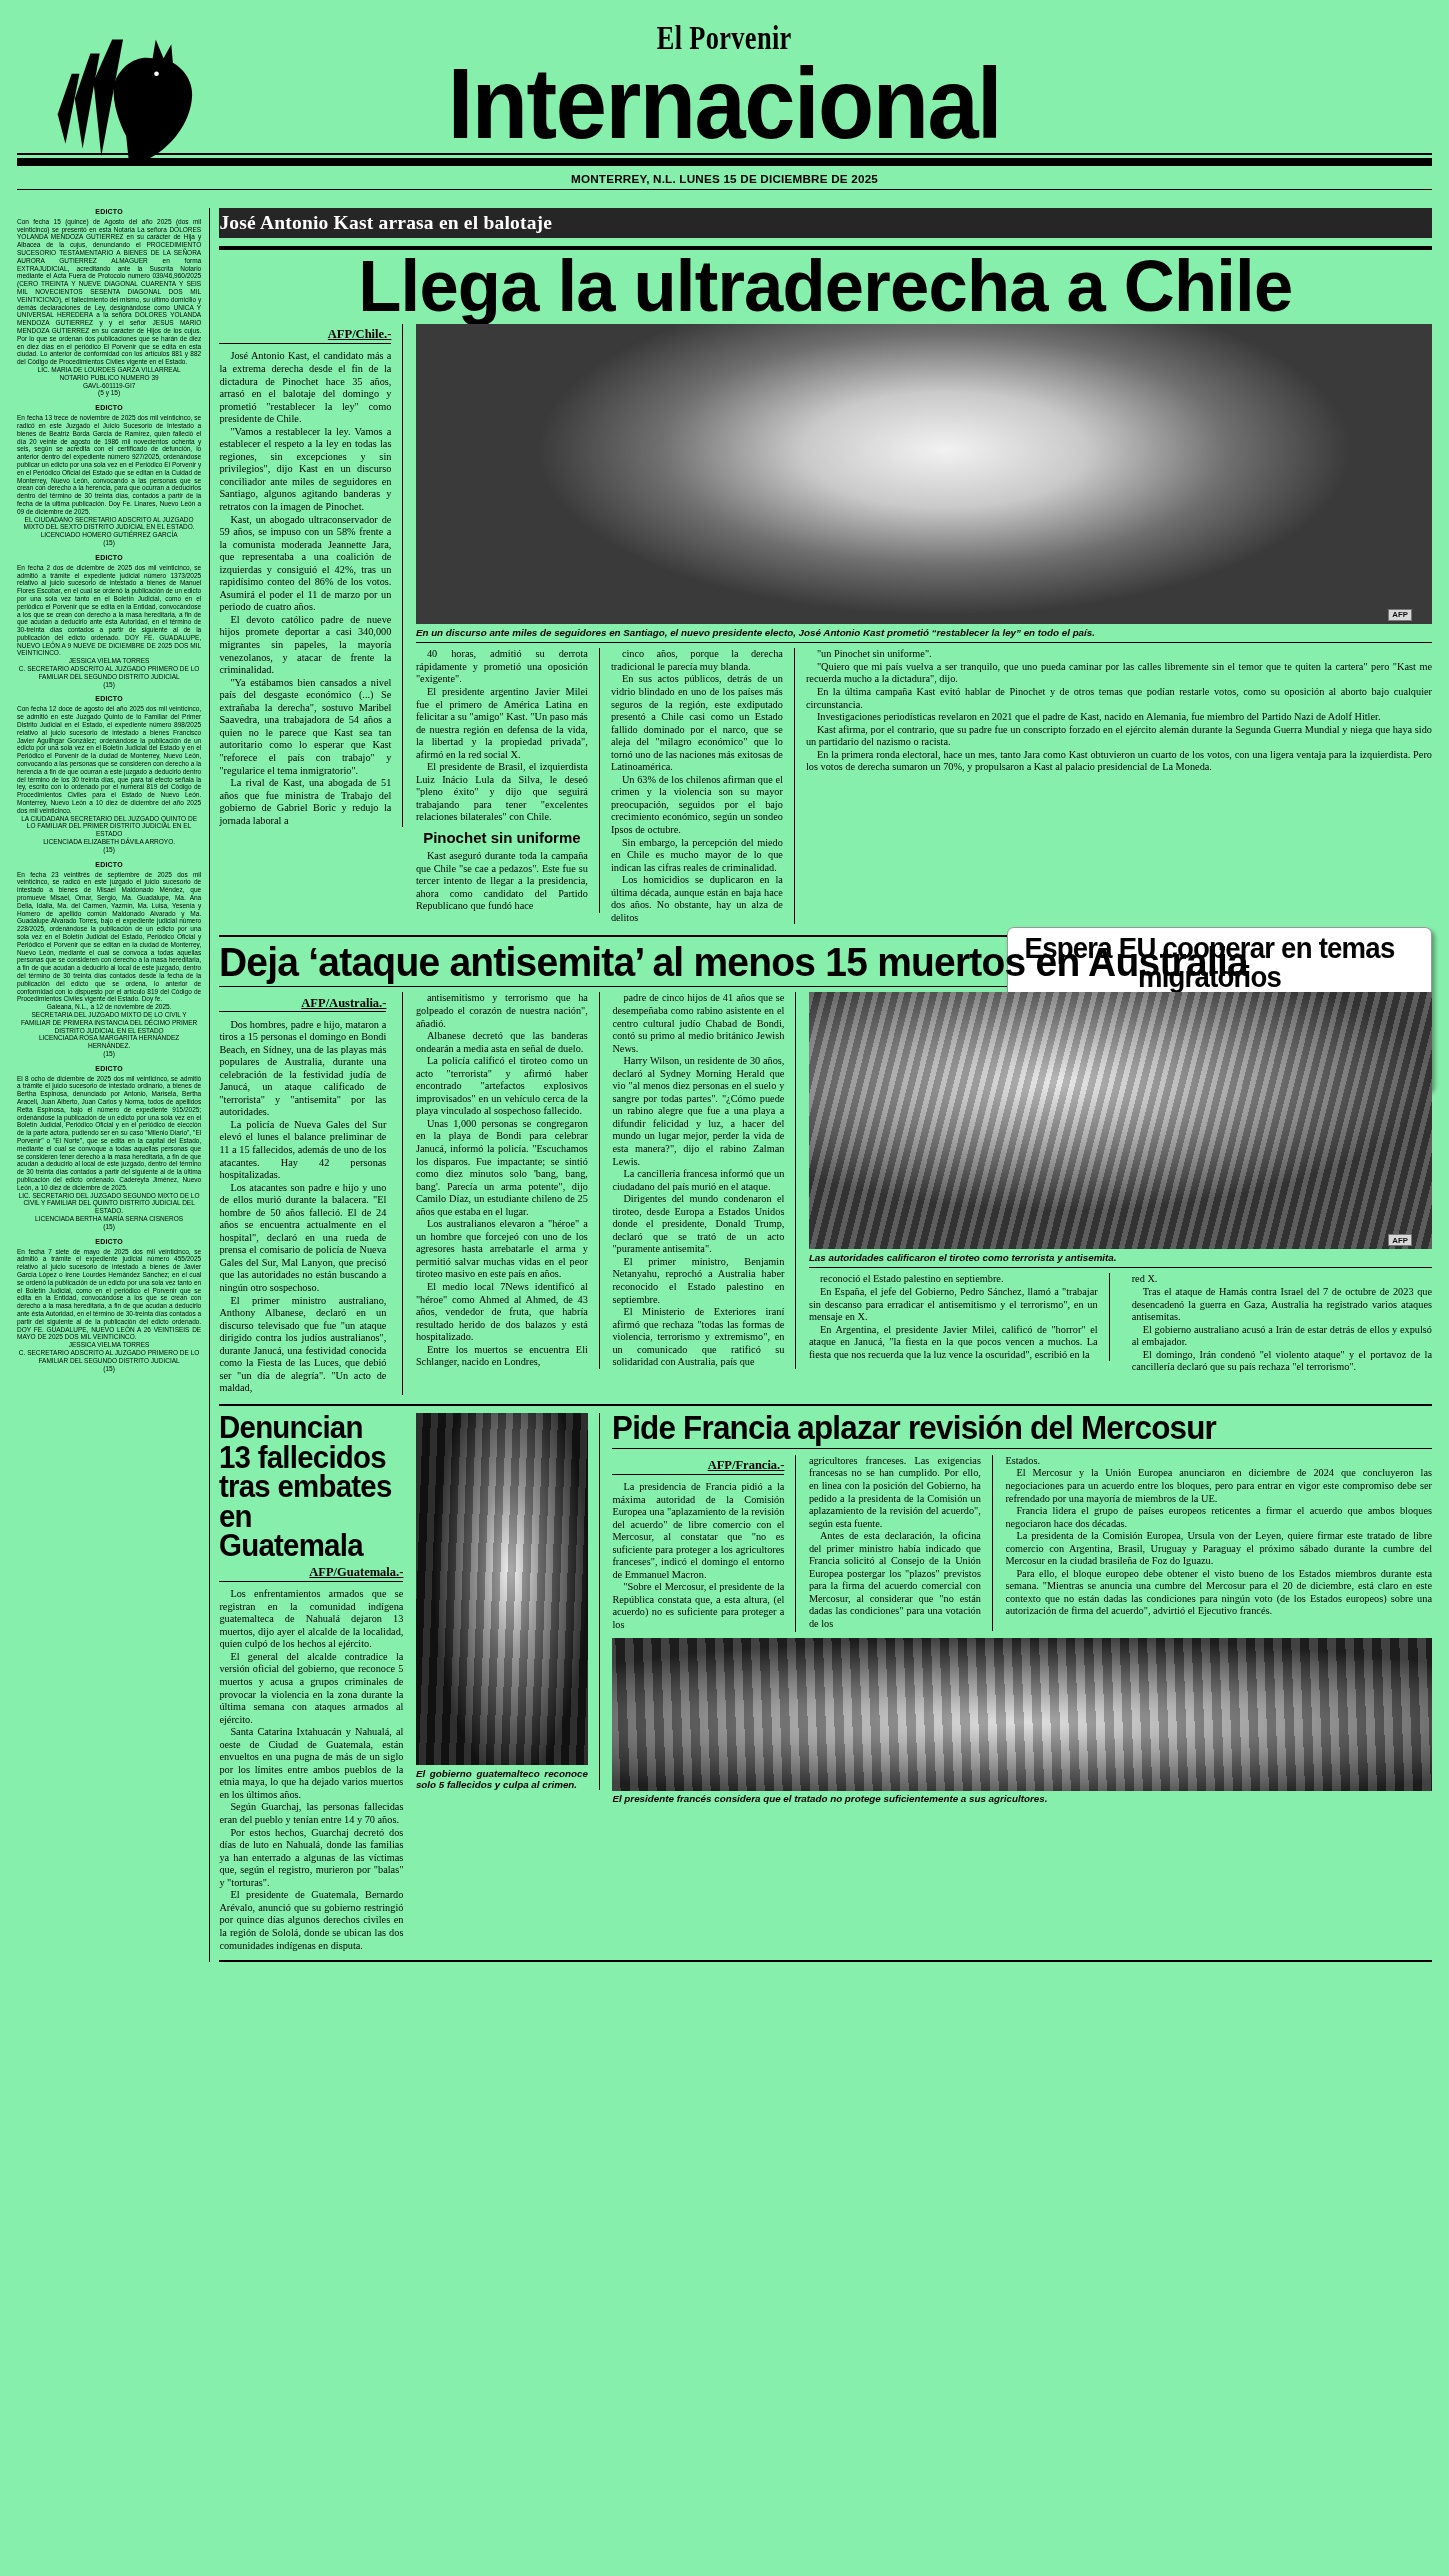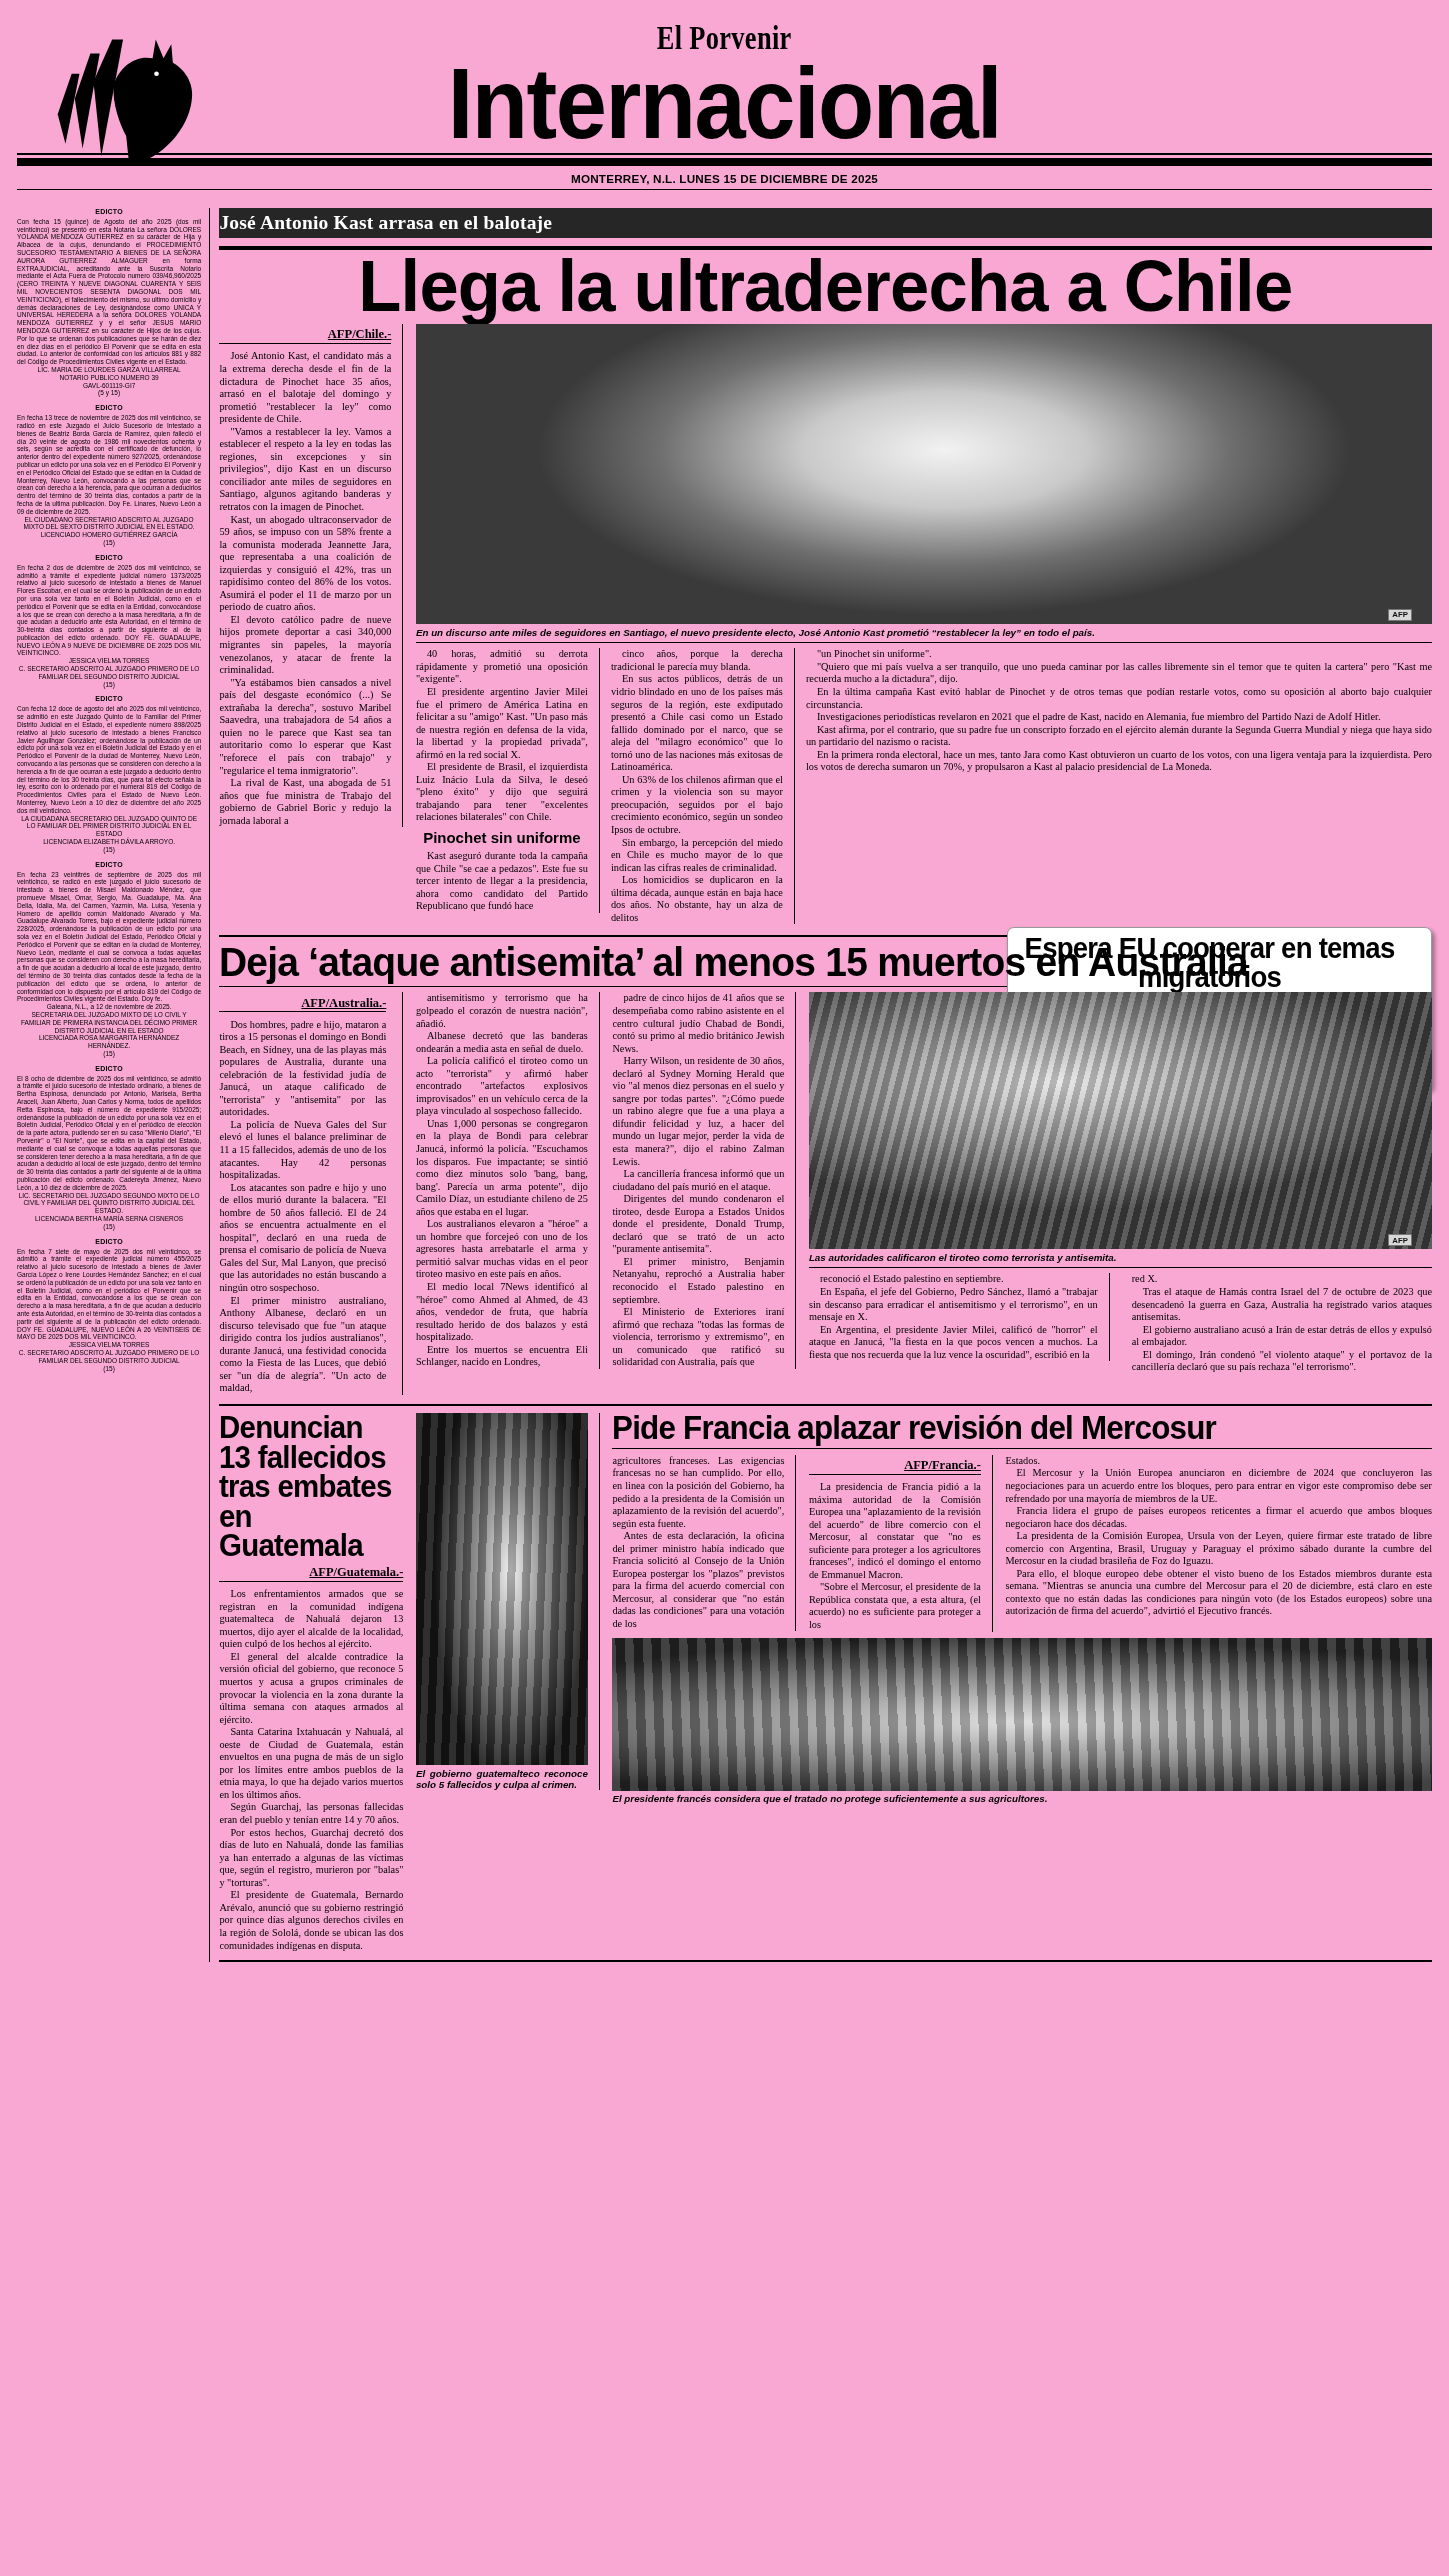--- a/index.html
+++ b/index.html
@@ -3,21 +3,21 @@
 <meta charset="utf-8">
 <title>El Porvenir — Internacional</title>
 <style>
   html,body{margin:0;padding:0;background:#ffffff;}
   body{
     width:1449px;height:2576px;
     font-family:"Liberation Serif", serif;
     color:#000;
     -webkit-font-smoothing:antialiased;
   }
-  .page{position:relative;width:1449px;height:2576px;background:#f9a8d4;box-sizing:border-box;padding:0 17px;}
+  .page{position:relative;width:1449px;height:2576px;background:#86efac;box-sizing:border-box;padding:0 17px;}
 
   
   .masthead{position:relative;height:204px;}
   .logo-horse{position:absolute;left:22px;top:26.5px;width:179px;height:148px;}
   .brandline{text-align:center;padding-top:22px;}
   .brandline .elporv{
     font-family:"Liberation Serif",serif;font-weight:bold;font-size:33px;
     letter-spacing:0.4px;line-height:1;display:inline-block;
     transform:scaleX(.80);transform-origin:center;
   }
@@ -383,30 +383,30 @@
         <div style="width:184px;flex:0 0 184px;border-right:0.8px solid #000;padding-right:11px;box-sizing:border-box;">
           <div class="photo ph-boot" style="height:352px;"></div>
           <div class="cap">El gobierno guatemalteco reconoce solo 5 fallecidos y culpa al crimen.</div>
         </div>
 
         <div style="flex:1 1 auto;">
           <h2 class="hl hl-merc">Pide Francia aplazar revisión del Mercosur</h2>
           <div class="hr-thin" style="margin-bottom:5.5px;"></div>
           <div style="display:flex;gap:12.5px;align-items:flex-start;">
             <div style="width:184px;flex:0 0 184px;border-right:0.8px solid #000;padding-right:11px;box-sizing:border-box;">
-              <div class="bt">
-                <p class="noind">agricultores franceses. Las exigencias francesas no se han cumplido. Por ello, en linea con la posición del Gobierno, ha pedido a la presidenta de la Comisión un aplazamiento de la revisión del acuerdo", según esta fuente.</p>
-                <p>Antes de esta declaración, la oficina del primer ministro había indicado que Francia solicitó al Consejo de la Unión Europea postergar los "plazos" previstos para la firma del acuerdo comercial con Mercosur, al considerar que "no están dadas las condiciones" para una votación de los</p>
-              </div>
-            </div>
-            <div style="width:184px;flex:0 0 184px;border-right:0.8px solid #000;padding-right:11px;box-sizing:border-box;">
               <span class="credit"><span>AFP/Francia.-</span></span>
               <div class="bt">
                 <p>La presidencia de Francia pidió a la máxima autoridad de la Comisión Europea una "aplazamiento de la revisión del acuerdo" de libre comercio con el Mercosur, al constatar que "no es suficiente para proteger a los agricultores franceses", indicó el domingo el entorno de Emmanuel Macron.</p>
                 <p>"Sobre el Mercosur, el presidente de la República constata que, a esta altura, (el acuerdo) no es suficiente para proteger a los</p>
+              </div>
+            </div>
+            <div style="width:184px;flex:0 0 184px;border-right:0.8px solid #000;padding-right:11px;box-sizing:border-box;">
+              <div class="bt">
+                <p class="noind">agricultores franceses. Las exigencias francesas no se han cumplido. Por ello, en linea con la posición del Gobierno, ha pedido a la presidenta de la Comisión un aplazamiento de la revisión del acuerdo", según esta fuente.</p>
+                <p>Antes de esta declaración, la oficina del primer ministro había indicado que Francia solicitó al Consejo de la Unión Europea postergar los "plazos" previstos para la firma del acuerdo comercial con Mercosur, al considerar que "no están dadas las condiciones" para una votación de los</p>
               </div>
             </div>
             <div style="flex:1 1 auto;">
               <div class="bt">
                 <p class="noind">Estados.</p>
                 <p>El Mercosur y la Unión Europea anunciaron en diciembre de 2024 que concluyeron las negociaciones para un acuerdo entre los bloques, pero para entrar en vigor este compromiso debe ser refrendado por una mayoría de miembros de la UE.</p>
                 <p>Francia lidera el grupo de países europeos reticentes a firmar el acuerdo que ambos bloques negociaron hace dos décadas.</p>
                 <p>La presidenta de la Comisión Europea, Ursula von der Leyen, quiere firmar este tratado de libre comercio con Argentina, Brasil, Uruguay y Paraguay el próximo sábado durante la cumbre del Mercosur en la ciudad brasileña de Foz do Iguazu.</p>
                 <p>Para ello, el bloque europeo debe obtener el visto bueno de los Estados miembros durante esta semana. "Mientras se anuncia una cumbre del Mercosur para el 20 de diciembre, está claro en este contexto que no están dadas las condiciones para ningún voto (de los Estados europeos) sobre una autorización de firma del acuerdo", advirtió el Ejecutivo francés.</p>
               </div>

